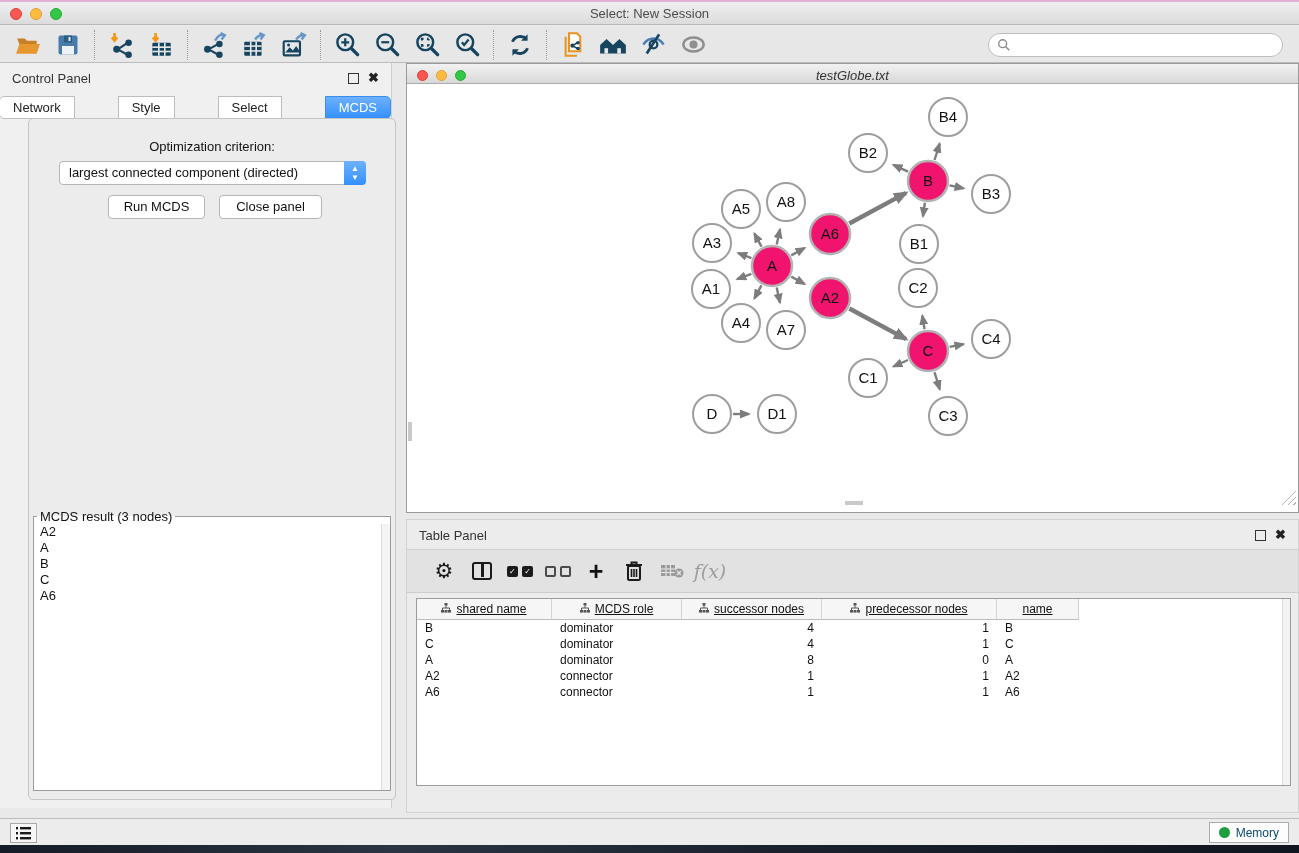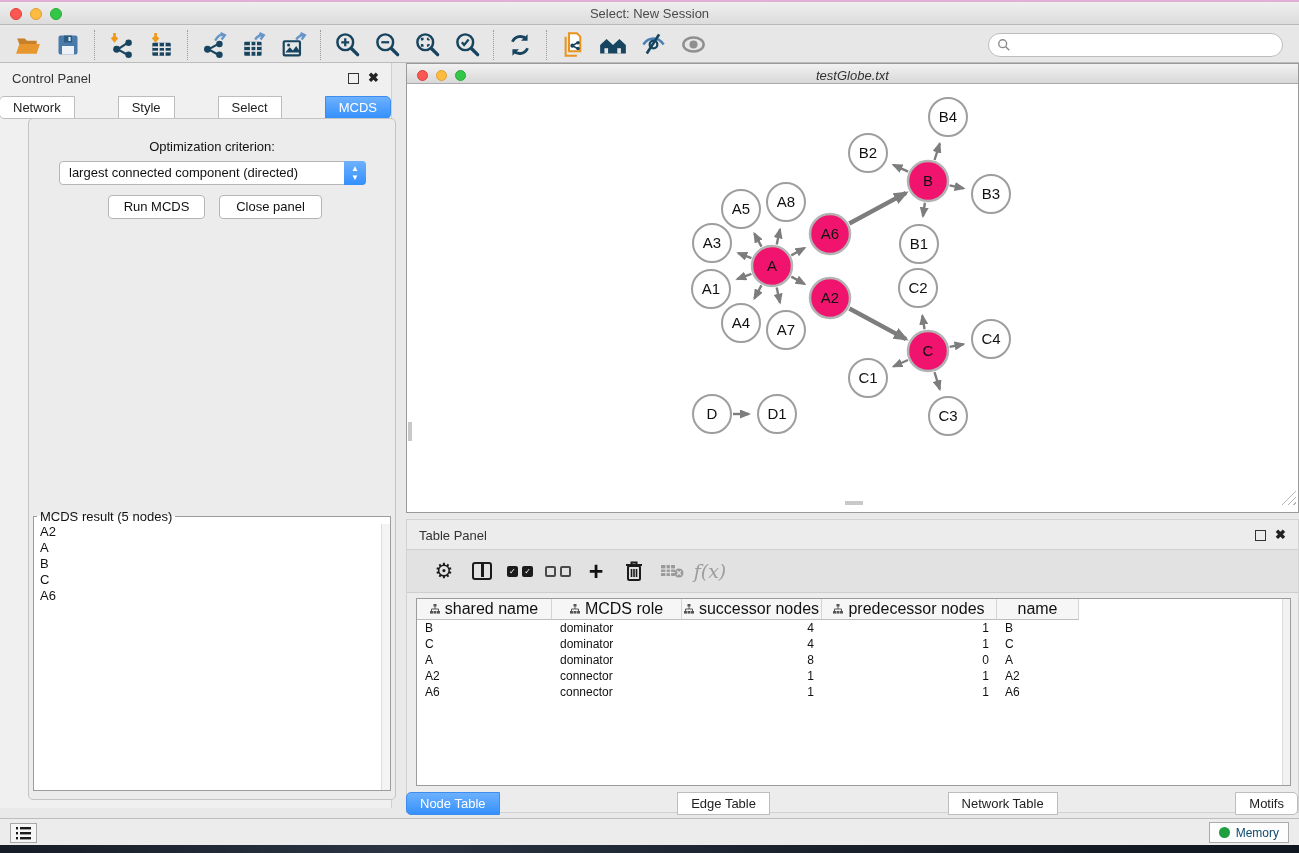--- a/index.html
+++ b/index.html
@@ -104,21 +104,21 @@
   .chk.on { background:#1b1b1b; color:#fff; font-size:8px; }
   .chk.off { border:2px solid #4a4a4a; background:transparent; }
   .plus-glyph { font-size:25px; font-weight:bold; color:#111; line-height:20px; }
   .fx { font-family:"DejaVu Serif", serif; font-style:italic; font-size:19px; color:#9c9c9c; }
 
   #table-box { position:absolute; left:9px; top:78px; width:875px; height:188px;
     background:#fff; border:1px solid #9c9c9c; }
   #thead-row { display:flex; height:21px; }
   .th { display:flex; align-items:center; justify-content:center; gap:5px;
     background:#f6f6f6; border-right:1px solid #d4d4d4; border-bottom:1px solid #bdbdbd;
-    font-size:16px; color:#111; }
+    font-size:12px; color:#111;text-decoration:underline; }
   .tr { display:flex; height:16px; }
   .td { font-size:12px; color:#111; padding:0 8px; line-height:16px; white-space:nowrap; }
   #table-scroll { position:absolute; right:0; top:0; width:8px; height:100%;
     background:#f2f2f2; border-left:1px solid #ddd; }
   #bottom-tabs { position:absolute; left:0; top:272px; width:100%; }
 
   
   #statusbar { position:absolute; left:0; top:818px; width:1299px; height:27px;
     background:#ececec; border-top:1px solid #bdbdbd; }
   #list-btn { position:absolute; left:10px; top:4px; width:27px; height:20px;
@@ -315,21 +315,21 @@
     </div>
   <div id="cp-inner">
     <div id="opt-label">Optimization criterion:</div>
     <div id="criterion">
       <span>largest connected component (directed)</span>
       <span class="stepper">▲<br>▼</span>
     </div>
     <div class="btn" id="run-btn">Run MCDS</div>
     <div class="btn" id="closep-btn">Close panel</div>
     <fieldset id="result-box">
-      <legend>MCDS result (5 nodes)</legend>
+      <legend>MCDS result (3 nodes)</legend>
       <div id="result-list">
           <div class="result-item">A2</div>
           <div class="result-item">A</div>
           <div class="result-item">B</div>
           <div class="result-item">C</div>
           <div class="result-item">A6</div>
         </div>
       <div id="result-scroll"></div>
     </fieldset>
   </div>
@@ -606,26 +606,20 @@
         <div class="tr">
           <div class="td" style="width: 135px; text-align: left;">A6</div>
           <div class="td" style="width: 130px; text-align: left;">connector</div>
           <div class="td" style="width: 140px; text-align: right;">1</div>
           <div class="td" style="width: 175px; text-align: right;">1</div>
           <div class="td" style="width: 82px; text-align: left;">A6</div>
         </div>
       </div>
     <div id="table-scroll"></div>
   </div>
-  <div id="bottom-tabs" class="segrow">
-      <div class="seg active">Node Table</div>
-      <div class="seg">Edge Table</div>
-      <div class="seg">Network Table</div>
-      <div class="seg">Motifs</div>
-    </div>
 </div>
 
 <div id="statusbar">
   <div id="list-btn">
     <svg width="15" height="13" viewBox="0 0 15 13">
       <g fill="#1b1b1b">
           <rect x="0" y="0" width="2" height="2.4"></rect>
           <rect x="4" y="0" width="11" height="2.4"></rect>
       <rect x="0" y="5" width="2" height="2.4"></rect>
           <rect x="4" y="5" width="11" height="2.4"></rect>

